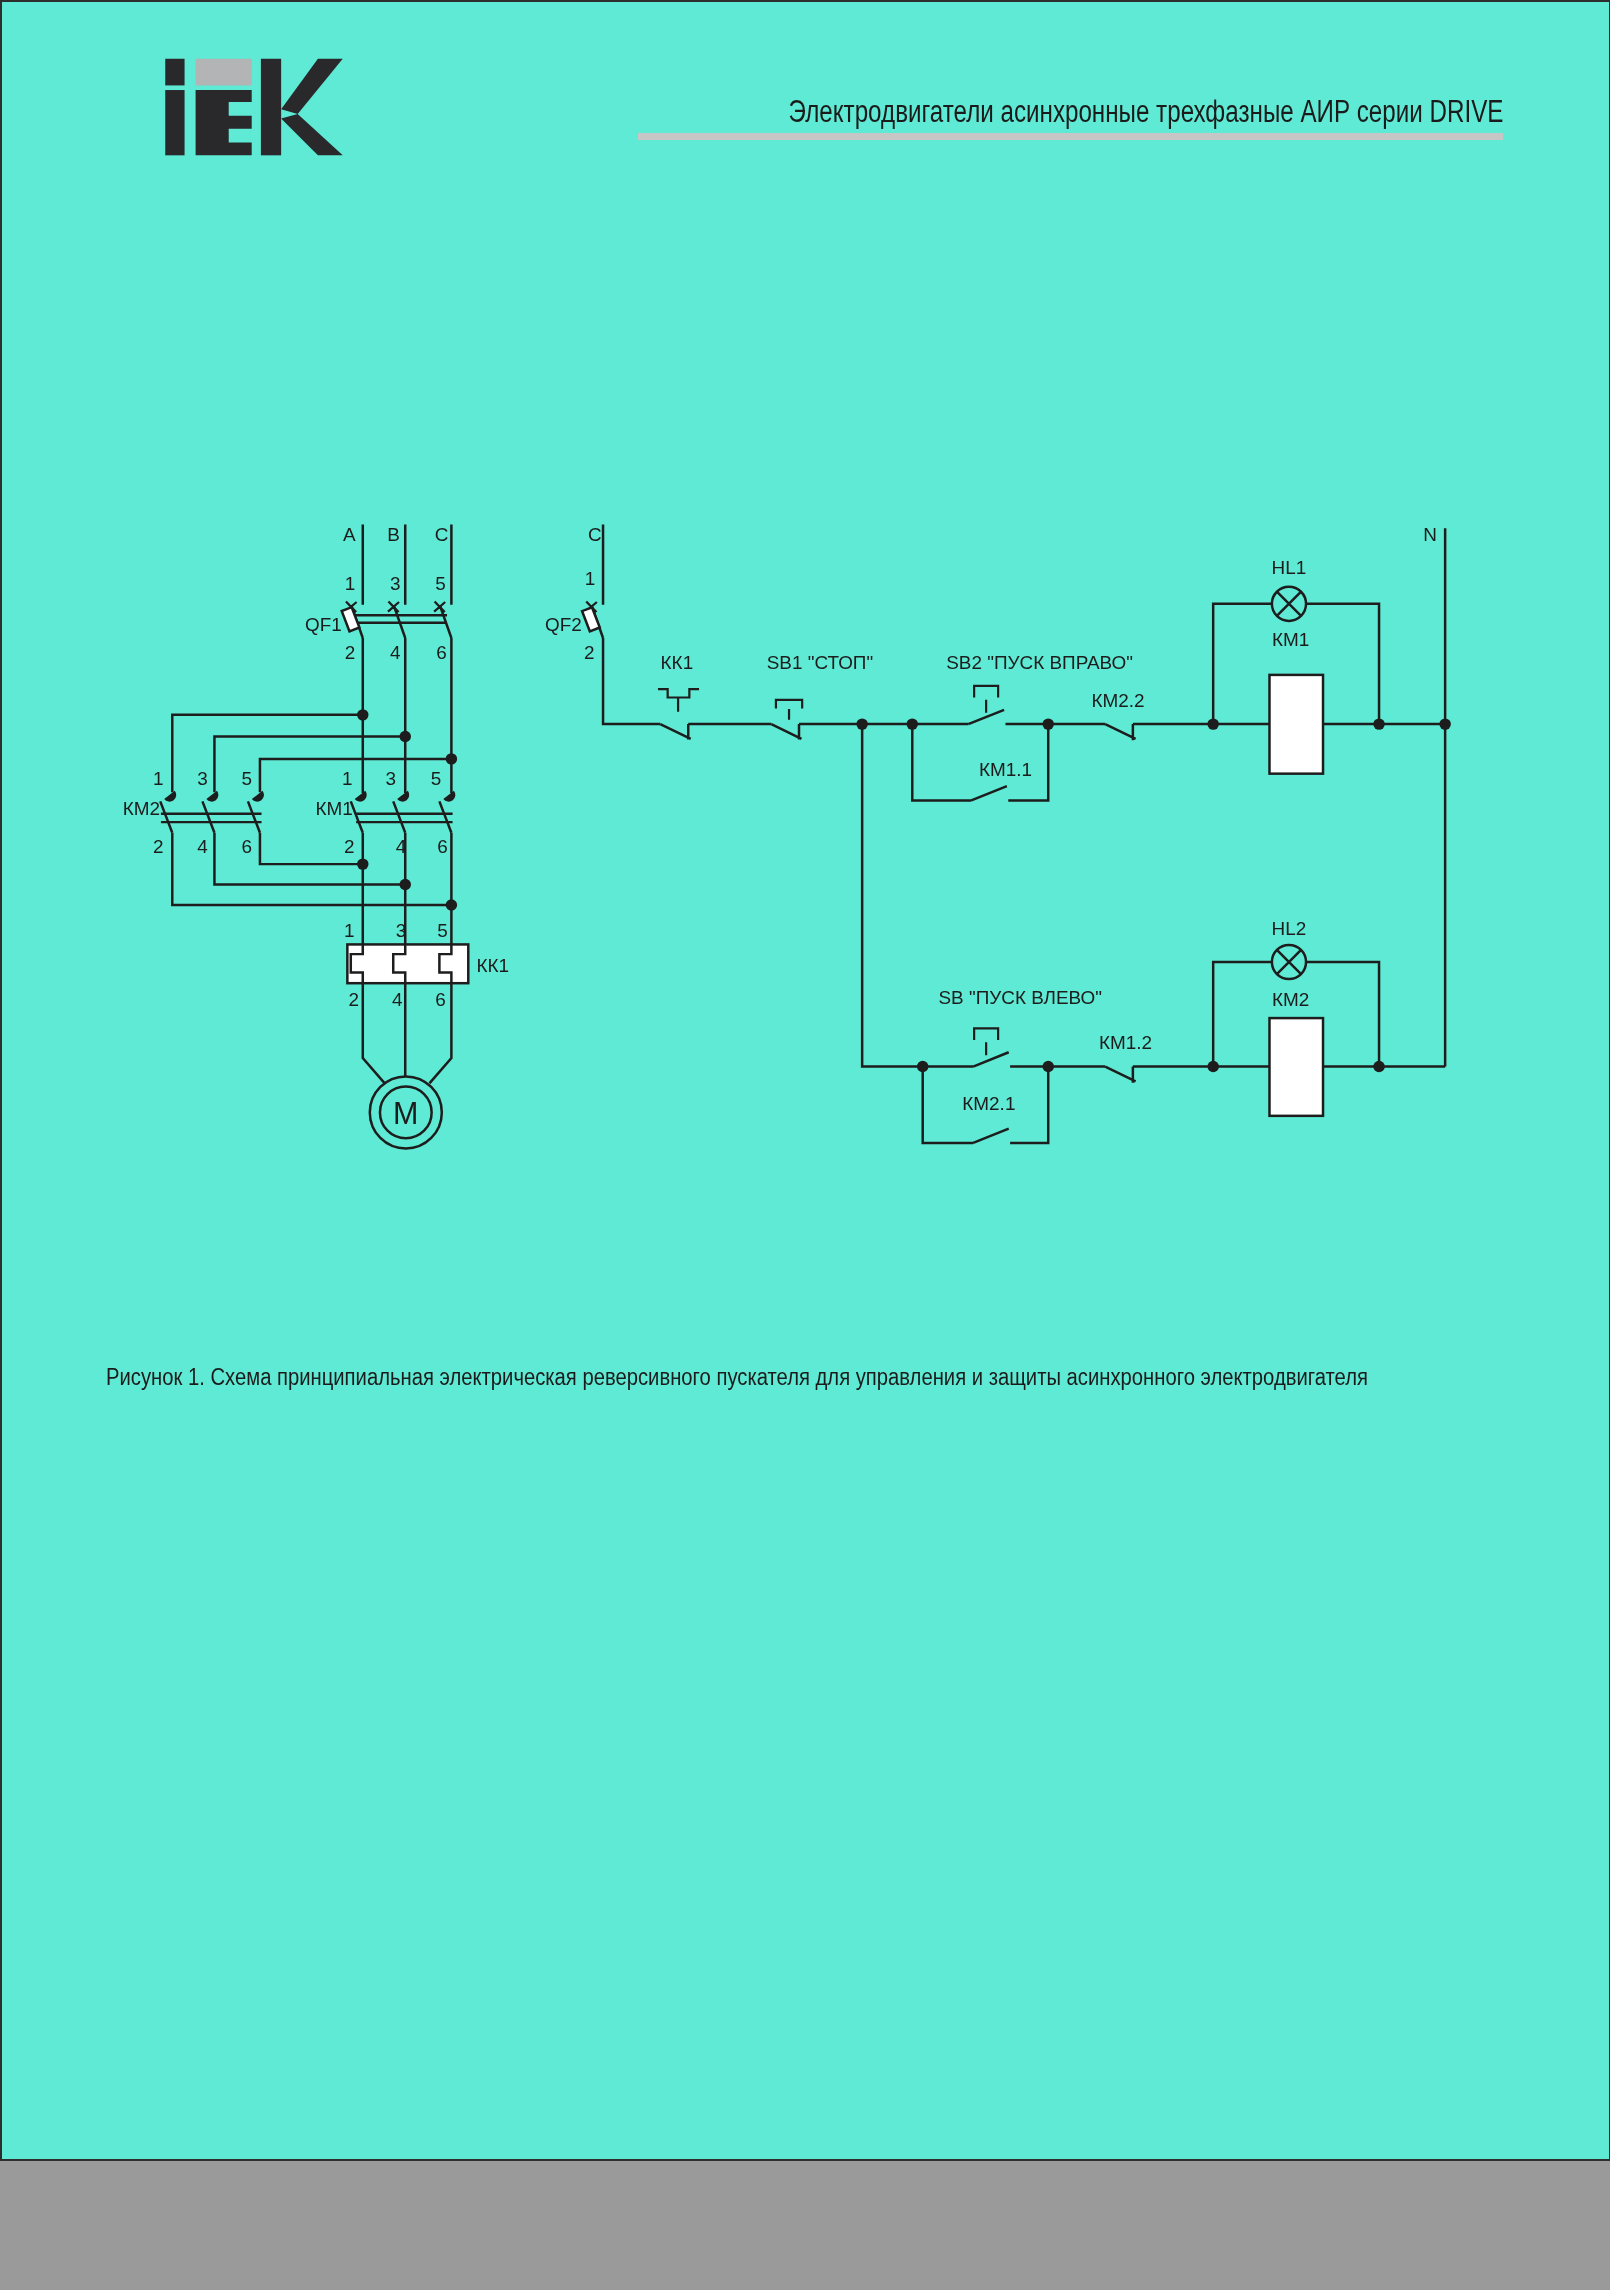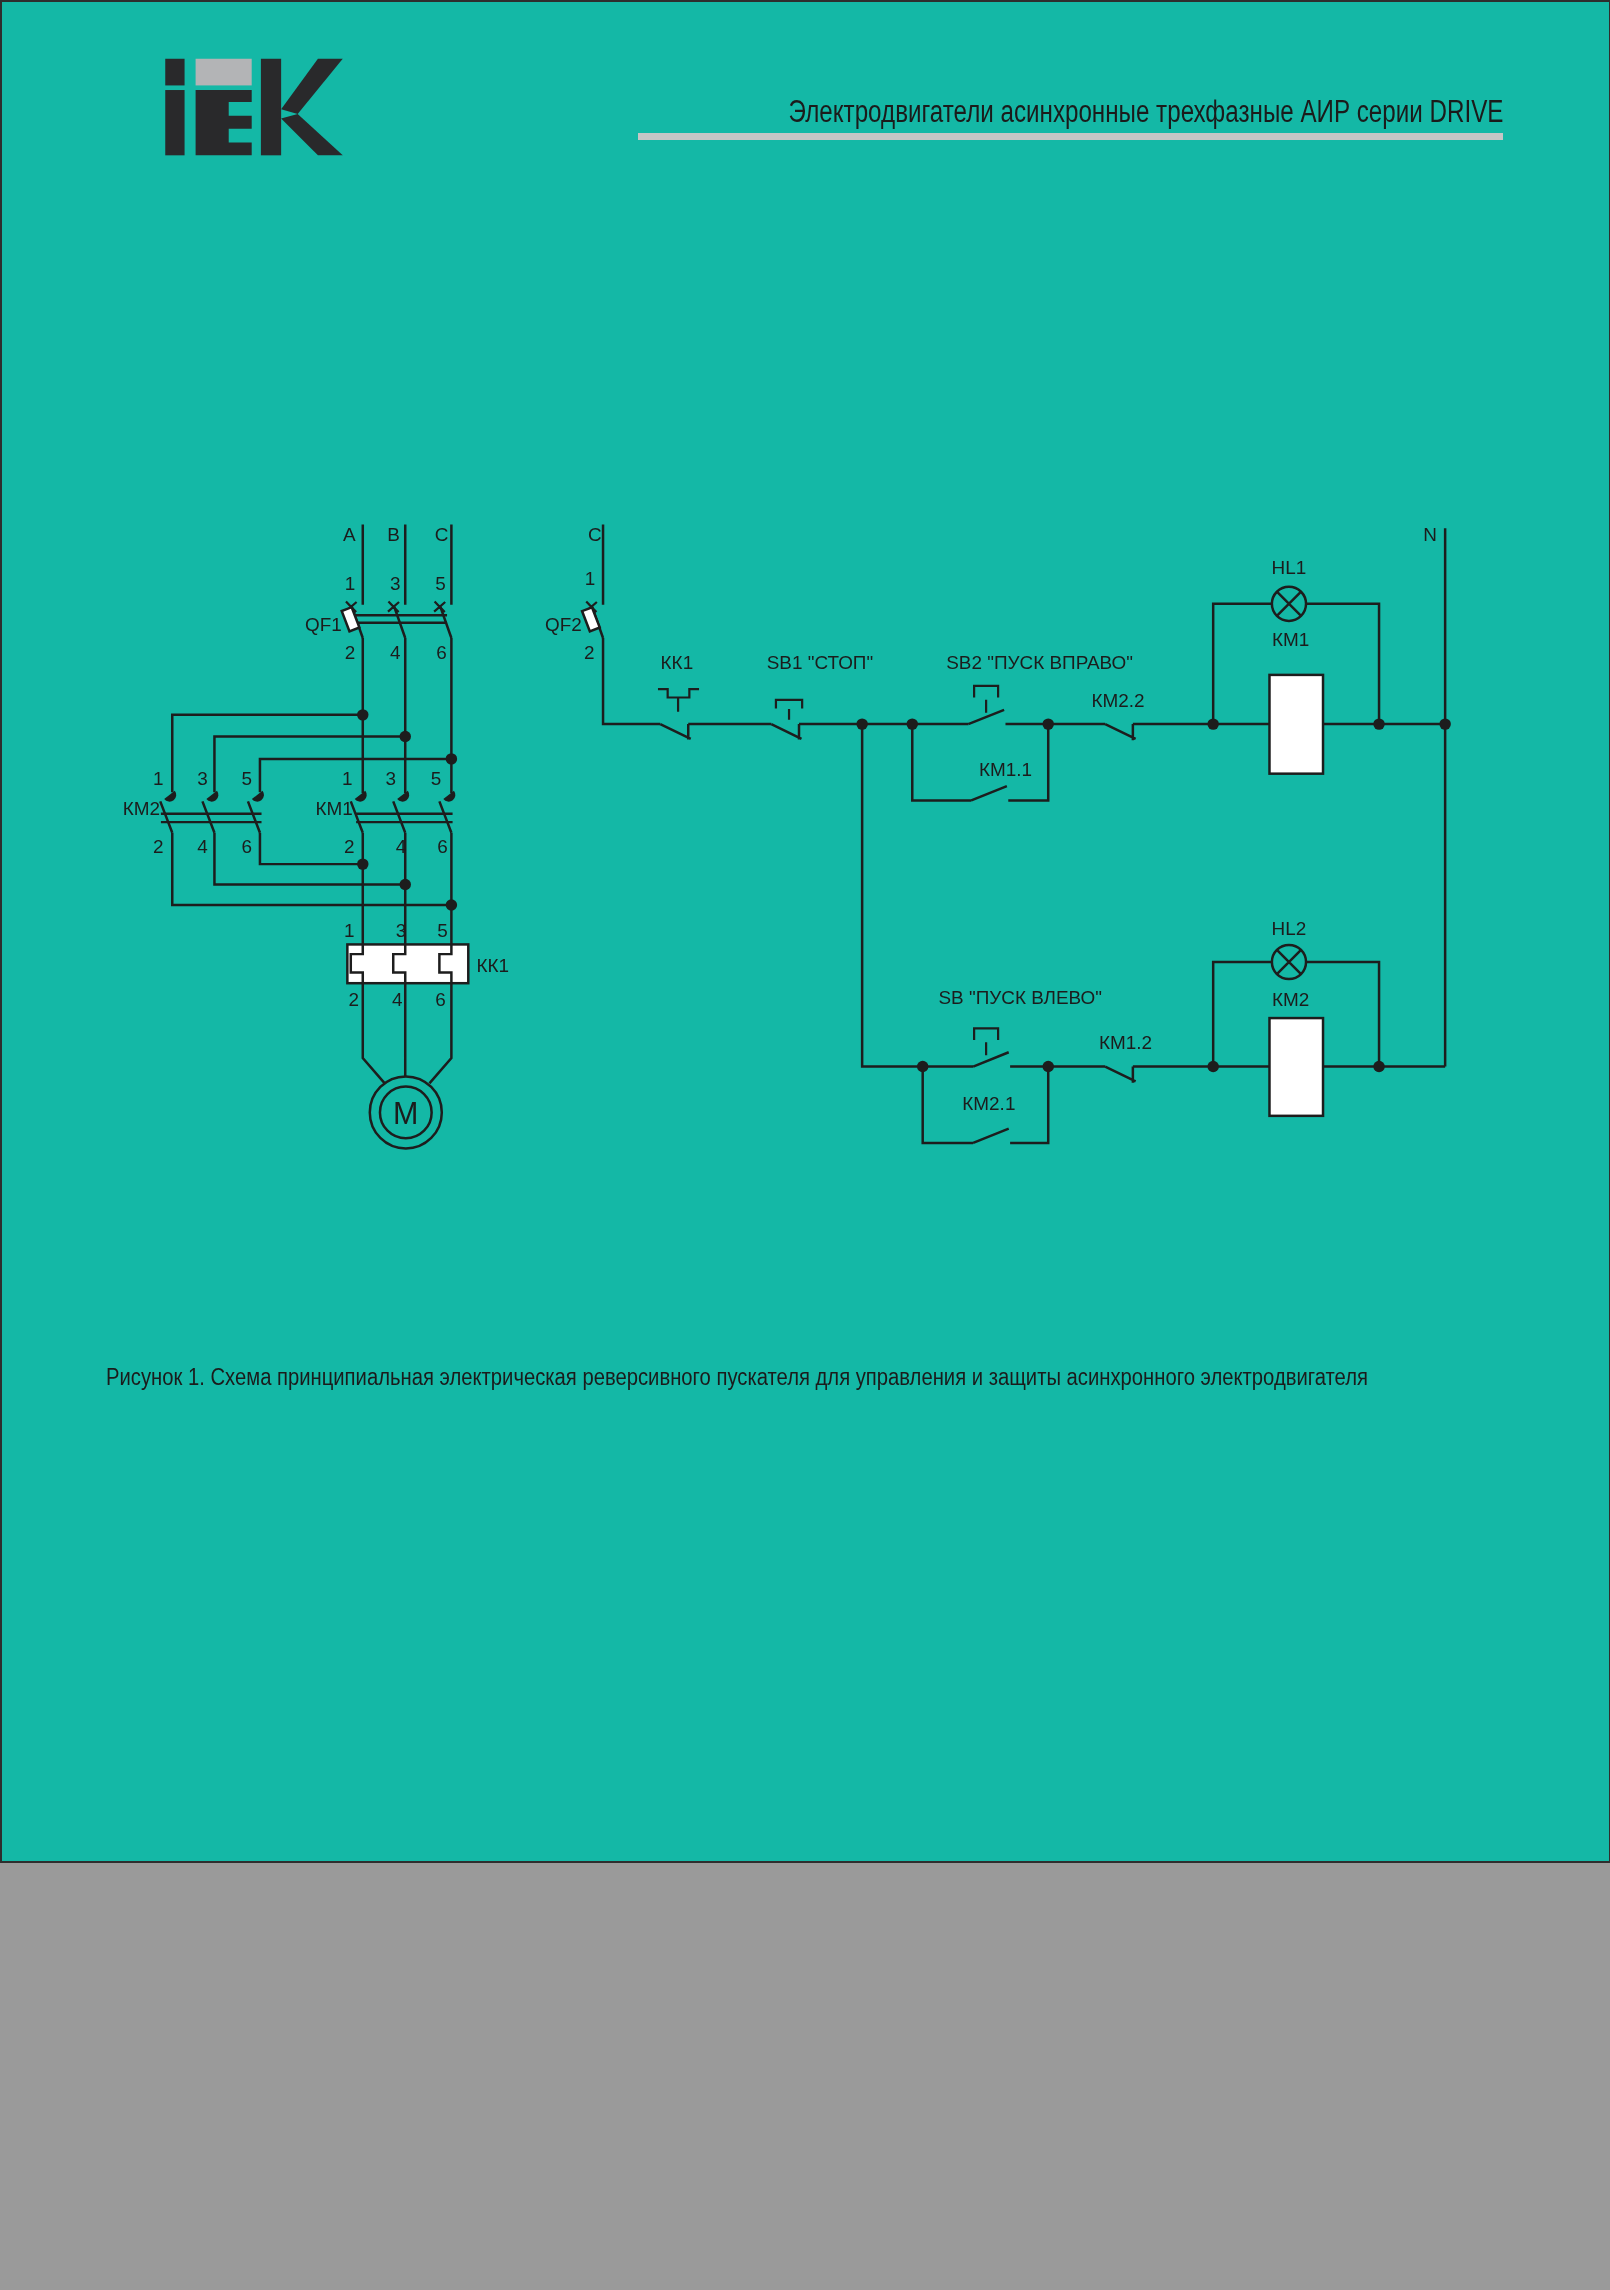--- a/index.html
+++ b/index.html
@@ -1,17 +1,17 @@
 <!DOCTYPE html>
 <html style="font-size:14.8px"><head>
 <meta charset="utf-8">
 <style>
   html,body{margin:0;padding:0;background:#9a9a9a;}
   .page{
-    position:relative;width:1611px;height:1863px;background:#14b8a6;
+    position:relative;width:1611px;height:2161px;background:#5eead4;
     border:2.8px solid #2e2e2e;box-sizing:border-box;overflow:hidden;
     font-family:"Liberation Sans",sans-serif;
   }
   .title{
     position:absolute;top:94px;right:106px;font-size:31px;color:#1b1b1b;
     white-space:nowrap;transform:scaleX(.78);transform-origin:100% 0;line-height:1;
   }
   .rule{position:absolute;left:636px;top:131px;width:865px;height:7.4px;background:#c6c6c6;}
   .logo{position:absolute;left:163px;top:54px;}
   .caption{

